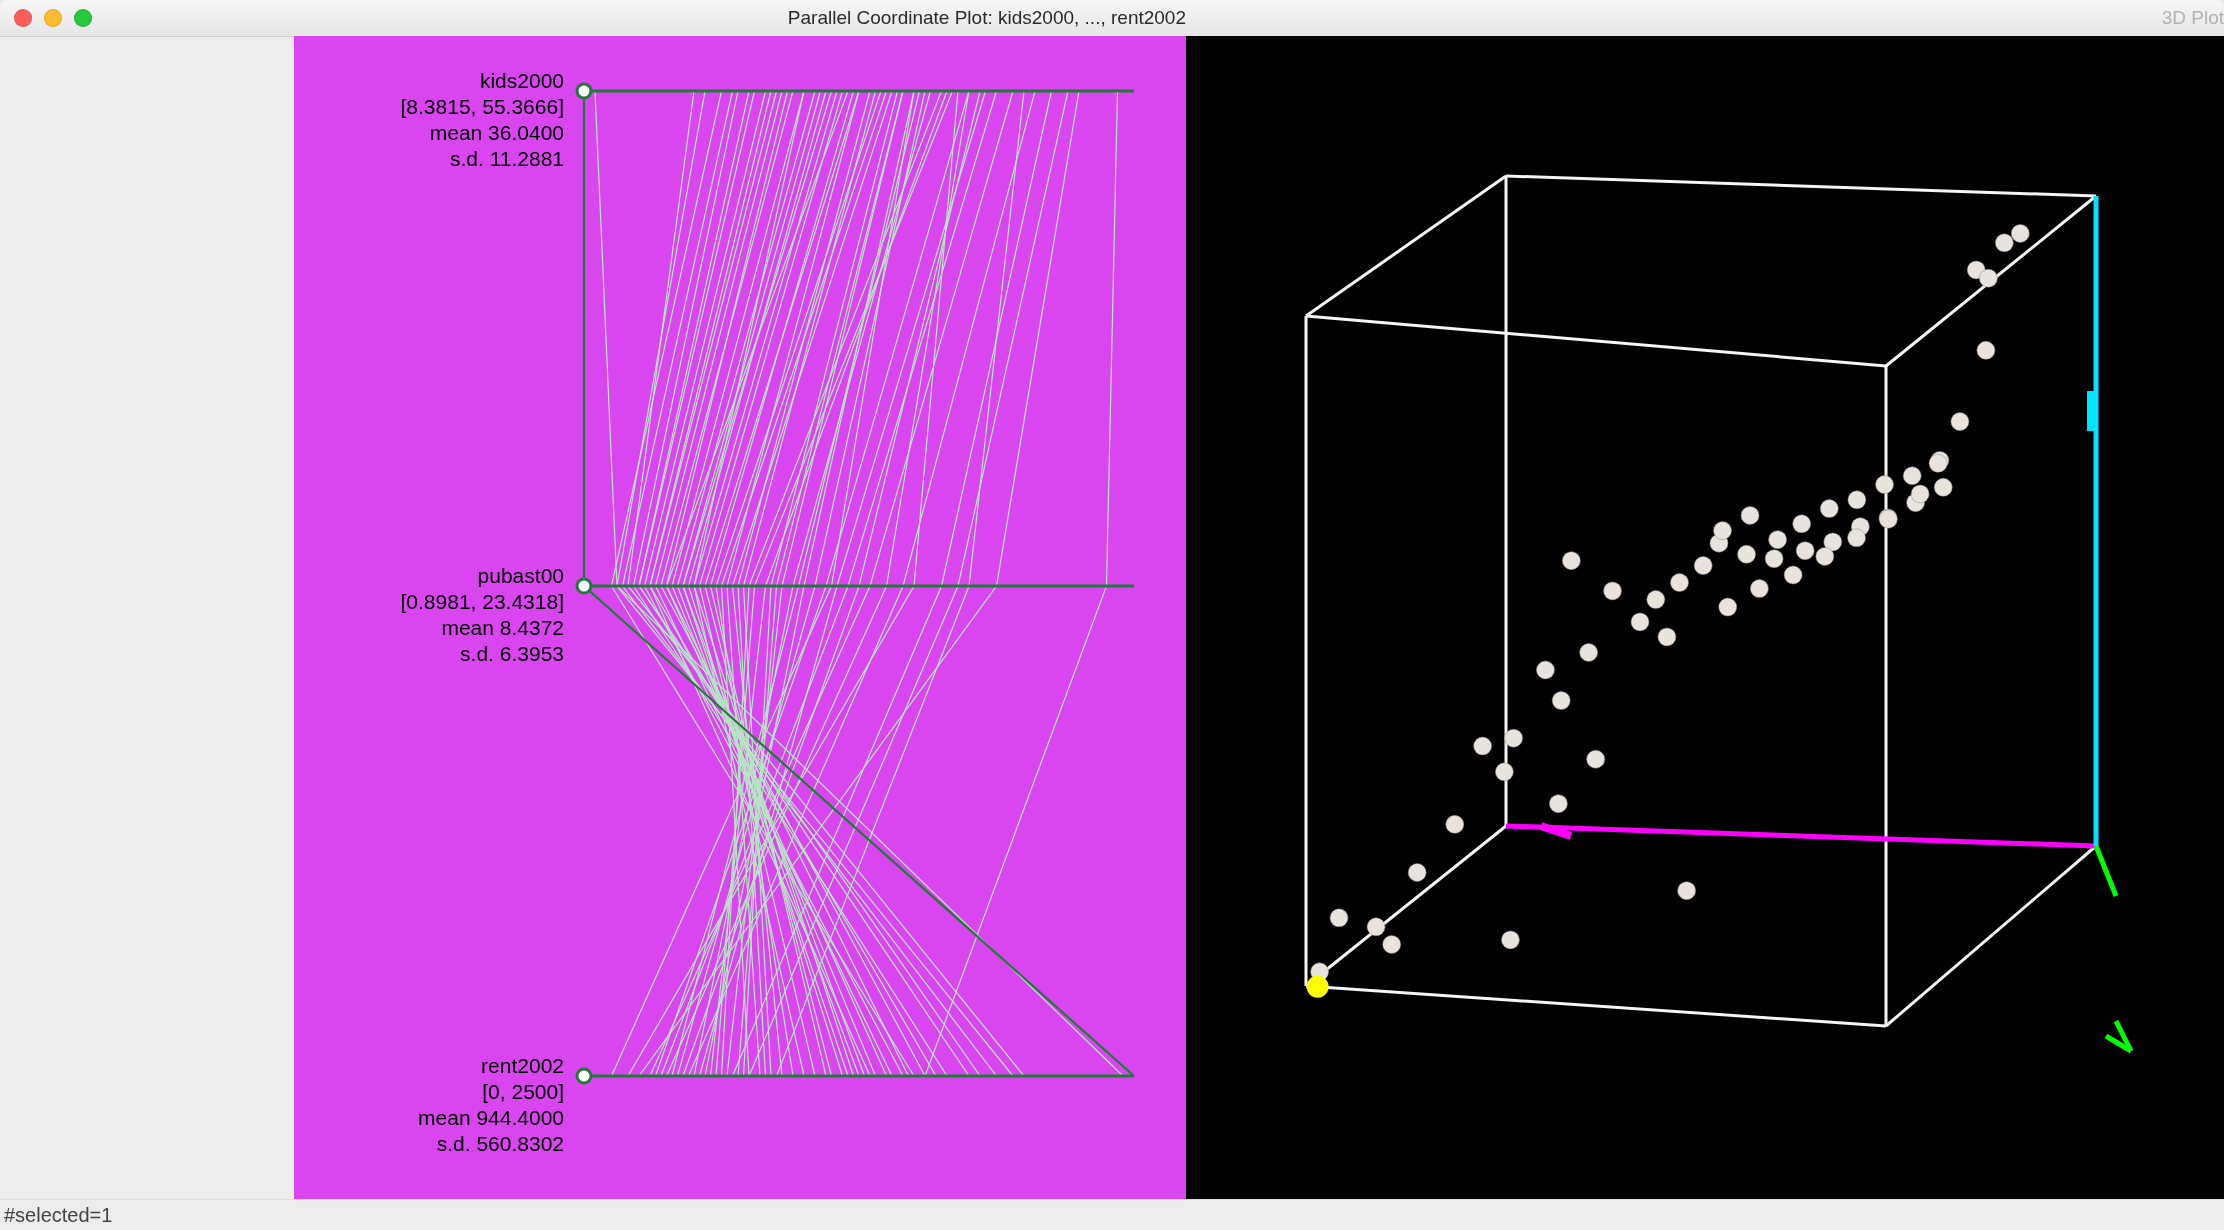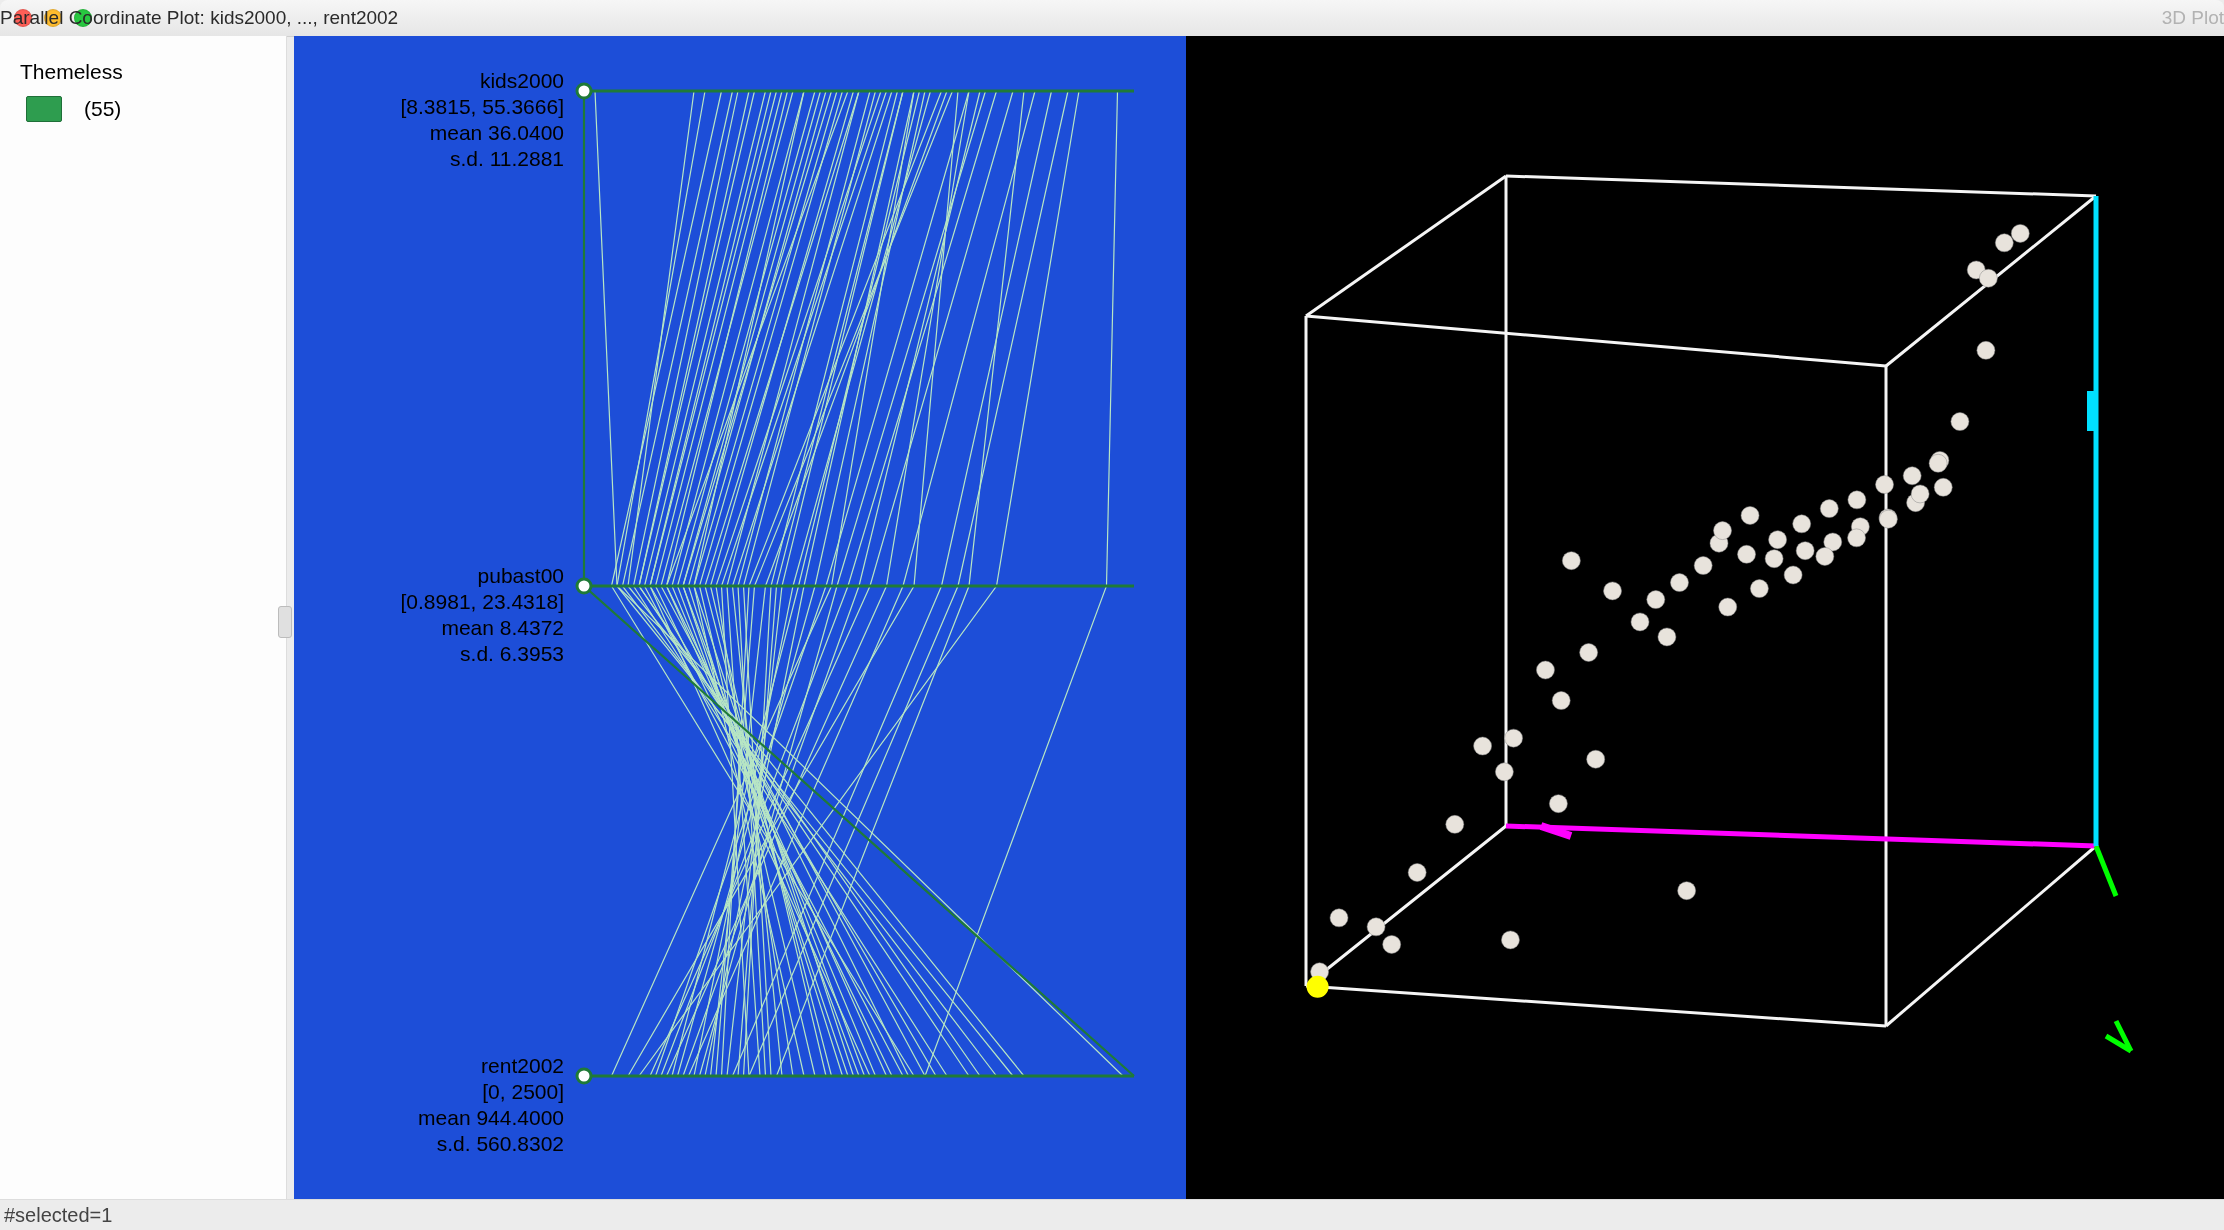--- a/index.html
+++ b/index.html
@@ -52,21 +52,21 @@
   .traffic span {
     width: 18px; height: 18px; border-radius: 50%; display:block;
     box-shadow: inset 0 0 2px rgba(0,0,0,0.3);
   }
   .tl-red { background:#ff5f57; }
   .tl-yellow { background:#febc2e; }
   .tl-green { background:#28c840; }
   .titlebar .title {
     position:absolute;
     left:0; right:0;
-    text-align:left;
+    text-align:right;
     font-size: 19px;
     color: #2a2a2a;
     pointer-events:none;
   }
 
   .content {
     position: absolute;
     left: 0; top: 36px;
     width: 2224px;
     height: 1164px;
@@ -107,21 +107,21 @@
     border:1px solid #1f6f38;
     margin-right: 22px;
     border-radius:2px;
   }
 
   .pcp-panel {
     position: absolute;
     left: 294px; top: 0;
     width: 892px;
     height: 1164px;
-    background: #1d4ed8;
+    background: #d946ef;
     border-right: 1px solid #ddd;
   }
 
   .plot3d-panel {
     position: absolute;
     left: 1186px; top: 0;
     width: 1038px;
     height: 1164px;
     background: #000;
   }
@@ -157,28 +157,20 @@
       <span class="tl-green"></span>
     </div>
     <div class="title">Parallel Coordinate Plot: kids2000, ..., rent2002</div>
   </div>
   <div class="titlebar-right">
     <span>3D Plot</span>
   </div>
 
   <div class="content">
 
-    <div class="left-panel">
-      <div class="legend-title">Themeless</div>
-      <div class="legend-row">
-        <span class="legend-swatch"></span>
-        <span>(55)</span>
-      </div>
-      <div class="drawer-handle"></div>
-    </div>
 
     <div class="pcp-panel">
       <svg id="pcp-svg" width="892" height="1164">
           <polyline points="301,55 323,550 829,1040" class="pcp-line"></polyline>
           <polyline points="823.5,55 812.5,550 631,1040" class="pcp-line"></polyline>
           <polyline points="592.5,55 427.5,550 455,1040" class="pcp-line"></polyline>
           <polyline points="620,55 510,550 411,1040" class="pcp-line"></polyline>
           <polyline points="554,55 372.5,550 592.5,1040" class="pcp-line"></polyline>
           <polyline points="686,55 565,550 389,1040" class="pcp-line"></polyline>
           <polyline points="455,55 345,550 686,1040" class="pcp-line"></polyline>

